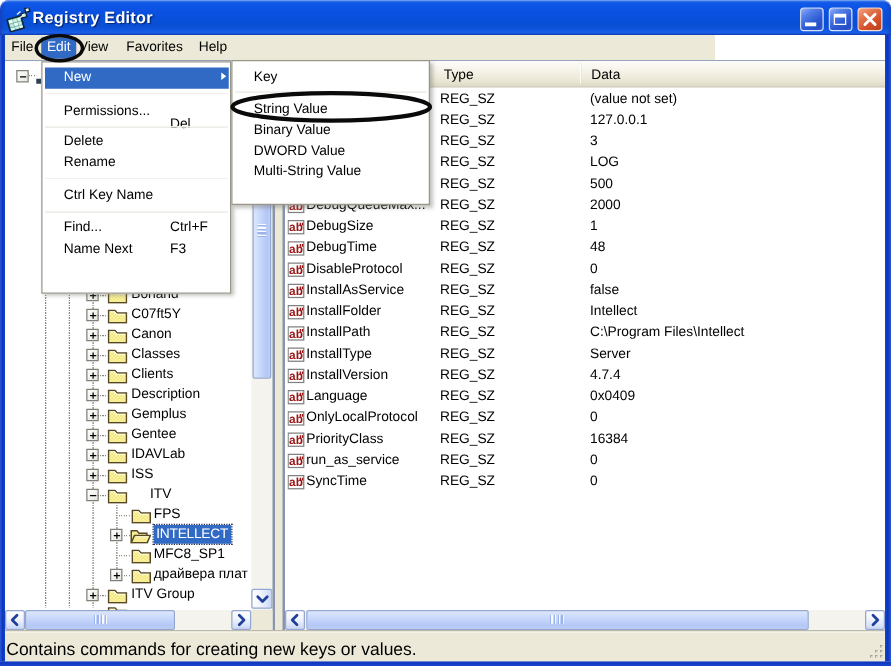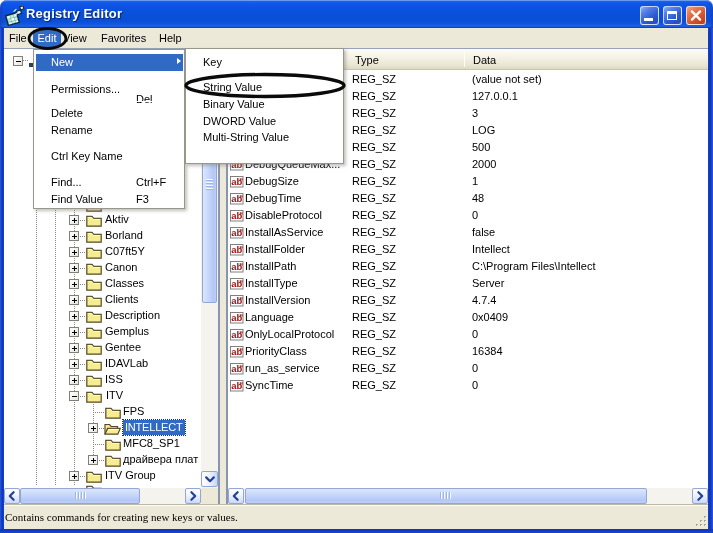--- a/index.html
+++ b/index.html
@@ -17,21 +17,21 @@
 .tbtn{position:absolute;top:6px;width:19px;height:19px;border-radius:3px;
  border:1px solid rgba(255,255,255,.75);}
 .bmin,.bmax{background:linear-gradient(145deg,#91b0f4 0%,#5681e8 25%,#2e5bd4 60%,#244ec4 85%,#3560d2 100%);}
 .bclose{background:linear-gradient(145deg,#f0a183 0%,#e5764d 30%,#d5502a 65%,#c04320 90%,#cc4f28 100%);}
 
 .bord{position:absolute;background:#0f3dc4;}
 .bleft{left:0;top:28px;width:4px;height:501px;background:linear-gradient(90deg,#2b5ada,#0c34bc 55%,#1443cc);}
 .bright{left:708px;top:28px;width:5px;height:501px;background:linear-gradient(90deg,#1443cc,#0c34bc 45%,#2b5ada);}
 .bbot{left:0;top:529px;width:713px;height:4px;background:linear-gradient(180deg,#0c34bc,#1a46cc);}
 
-.menubar{position:absolute;left:4px;top:28px;width:704px;height:20px;background:#ece9d8;}
+.menubar{position:absolute;left:4px;top:28px;width:568px;height:20px;background:#ece9d8;}
 .mlabel{position:absolute;top:3px;font-size:11px;line-height:14px;color:#000;}
 .msel{position:absolute;left:29px;top:2px;width:28px;height:17px;background:#316ac5;color:#fff;
  font-size:11px;line-height:17px;text-align:center;}
 
 .topline{position:absolute;left:4px;top:48px;width:704px;height:1px;background:#95a2b8;}
 .tree{position:absolute;left:4px;top:49px;width:197px;height:439px;background:#fff;overflow:hidden;}
 .vsb{position:absolute;left:201px;top:49px;width:17px;height:439px;background:#f4f3ee;}
 .split{position:absolute;left:218px;top:49px;width:10px;height:455px;background:#ece9d8;
  border-left:2px solid #8796ae;border-right:2px solid #8796ae;}
 .list{position:absolute;left:228px;top:49px;width:480px;height:439px;background:#fff;overflow:hidden;}
@@ -63,21 +63,21 @@
  background:linear-gradient(180deg,#fcfcf9 0%,#f4f1e5 45%,#eae6d4 80%,#ddd9c4 100%);
  border-bottom:1px solid #c9c5b4;}
 .hsep{position:absolute;top:2px;width:1px;height:16px;background:#b5b19c;border-right:1px solid #fdfdf8;}
 .lrow{position:absolute;left:0;width:480px;height:17px;}
 .lname{position:absolute;left:17px;top:1px;font-size:11px;line-height:15px;color:#000;white-space:nowrap;}
 .ltype{position:absolute;left:124px;top:1px;font-size:11px;line-height:15px;color:#000;}
 .ldata{position:absolute;left:244px;top:1px;font-size:11px;line-height:15px;color:#000;white-space:nowrap;}
 
 .status{position:absolute;left:4px;top:504px;width:704px;height:25px;background:#ece9d8;
  border-top:1px solid #bcb9a8;box-shadow:inset 0 1px 0 #fdfcf7;}
-.status span{position:absolute;left:1px;top:6px;font-size:11px;color:#000;white-space:nowrap;font-family:Liberation Serif, serif;}
+.status span{position:absolute;left:1px;top:6px;font-size:14px;color:#000;white-space:nowrap;}
 
 .menu{position:absolute;background:#fff;border:1px solid #99968a;
  box-shadow:2px 2px 3px rgba(120,120,110,.45);z-index:40;}
 .mi{position:absolute;font-size:11px;line-height:17px;color:#000;white-space:nowrap;}
 .misel{position:absolute;background:#316ac5;color:#fff;font-size:11px;line-height:17px;}
 .msep{position:absolute;left:2px;right:2px;height:1px;background:#bab7a6;border-bottom:1px solid #fff;}
 .ell{position:absolute;left:0;top:0;z-index:60;pointer-events:none;}
 </style></head><body>
 <div class="win">
 <svg width="0" height="0" style="position:absolute">
@@ -255,21 +255,21 @@
 </svg>
 <div class="tlabel" style="left:101px;top:323px">ISS</div>
 <div class="doth" style="left:70px;top:347px;width:11px"></div>
 <div class="pmbox" style="left:65px;top:342px">
         <i></i>
       </div>
 <svg class="abs" style="left:82px;top:341px" width="16" height="13" viewBox="0 0 16 13">
 <path d="M0.8 2.4 L6 2.4 L7.8 4.4 L15.2 4.4 L15.2 12.2 L0.8 12.2 Z" fill="url(#fch)" stroke="#554827" stroke-width="1.2"></path>
 <path d="M1.8 3.4 L5.6 3.4 L7.4 5.4 L14.2 5.4" fill="none" stroke="#fffceb" stroke-width="0.9"></path>
 </svg>
-<div class="tlabel" style="left:102px;top:339px">ITV</div>
+<div class="tlabel" style="left:116px;top:339px">ITV</div>
 <div class="doth" style="left:89px;top:363px;width:11px"></div>
 <svg class="abs" style="left:101px;top:357px" width="16" height="13" viewBox="0 0 16 13">
 <path d="M0.8 2.4 L6 2.4 L7.8 4.4 L15.2 4.4 L15.2 12.2 L0.8 12.2 Z" fill="url(#fch)" stroke="#554827" stroke-width="1.2"></path>
 <path d="M1.8 3.4 L5.6 3.4 L7.4 5.4 L14.2 5.4" fill="none" stroke="#fffceb" stroke-width="0.9"></path>
 </svg>
 <div class="tlabel" style="left:119px;top:355px">FPS</div>
 <div class="doth" style="left:89px;top:379px;width:11px"></div>
 <div class="pmbox plus" style="left:84px;top:374px">
         <i></i>
         <b></b>
@@ -556,31 +556,31 @@
       </g>
 <g fill="#fff">
         <rect x="11" y="11" width="1" height="1"></rect>
         <rect x="11" y="7" width="1" height="1"></rect>
         <rect x="11" y="3" width="1" height="1"></rect>
         <rect x="7" y="11" width="1" height="1"></rect>
         <rect x="7" y="7" width="1" height="1"></rect>
         <rect x="3" y="11" width="1" height="1"></rect>
       </g>
 </svg>
-<div class="menu" style="left:33px;top:49px;width:152px;height:160px">
+<div class="menu" style="left:33px;top:49px;width:152px;height:186px">
 <div class="misel" style="left:2px;top:4px;width:147px;height:17px;padding-left:15px">New</div>
 <div class="arr" style="left:143px;top:8px;border-top:3.5px solid transparent;border-bottom:3.5px solid transparent;border-left:4px solid #fff"></div>
 <div class="mi" style="left:17px;top:31px">Permissions...</div>
 <div class="mi" style="left:17px;top:55px">Delete</div>
 <div class="mi" style="left:102px;top:41px">Del</div>
 <div class="mi" style="left:17px;top:72px">Rename</div>
 <div class="mi" style="left:17px;top:98px">Ctrl Key Name</div>
 <div class="mi" style="left:17px;top:124px">Find...</div>
 <div class="mi" style="left:102px;top:124px">Ctrl+F</div>
-<div class="mi" style="left:17px;top:141px">Find Value</div>
+<div class="mi" style="left:17px;top:141px">Name Next</div>
 <div class="mi" style="left:102px;top:141px">F3</div>
 <div class="msep" style="top:25px"></div>
 <div class="msep" style="top:51px"></div>
 <div class="msep" style="top:93px"></div>
 <div class="msep" style="top:119px"></div>
 </div>
 <div class="menu" style="left:185px;top:48px;width:159px;height:116px;z-index:41">
 <div class="mi" style="left:17px;top:4.5px">Key</div>
 <div class="mi" style="left:17px;top:29.5px">String Value</div>
 <div class="mi" style="left:17px;top:46.5px">Binary Value</div>

